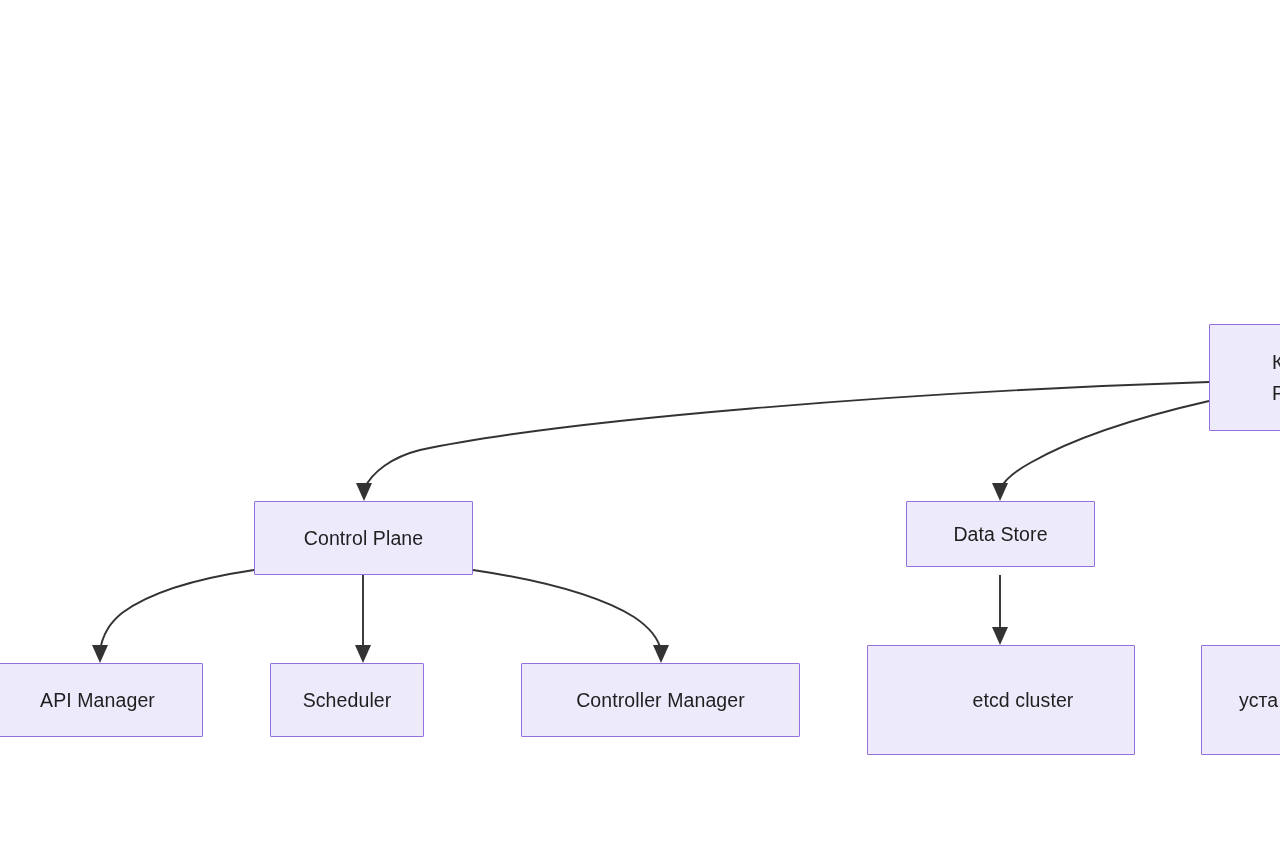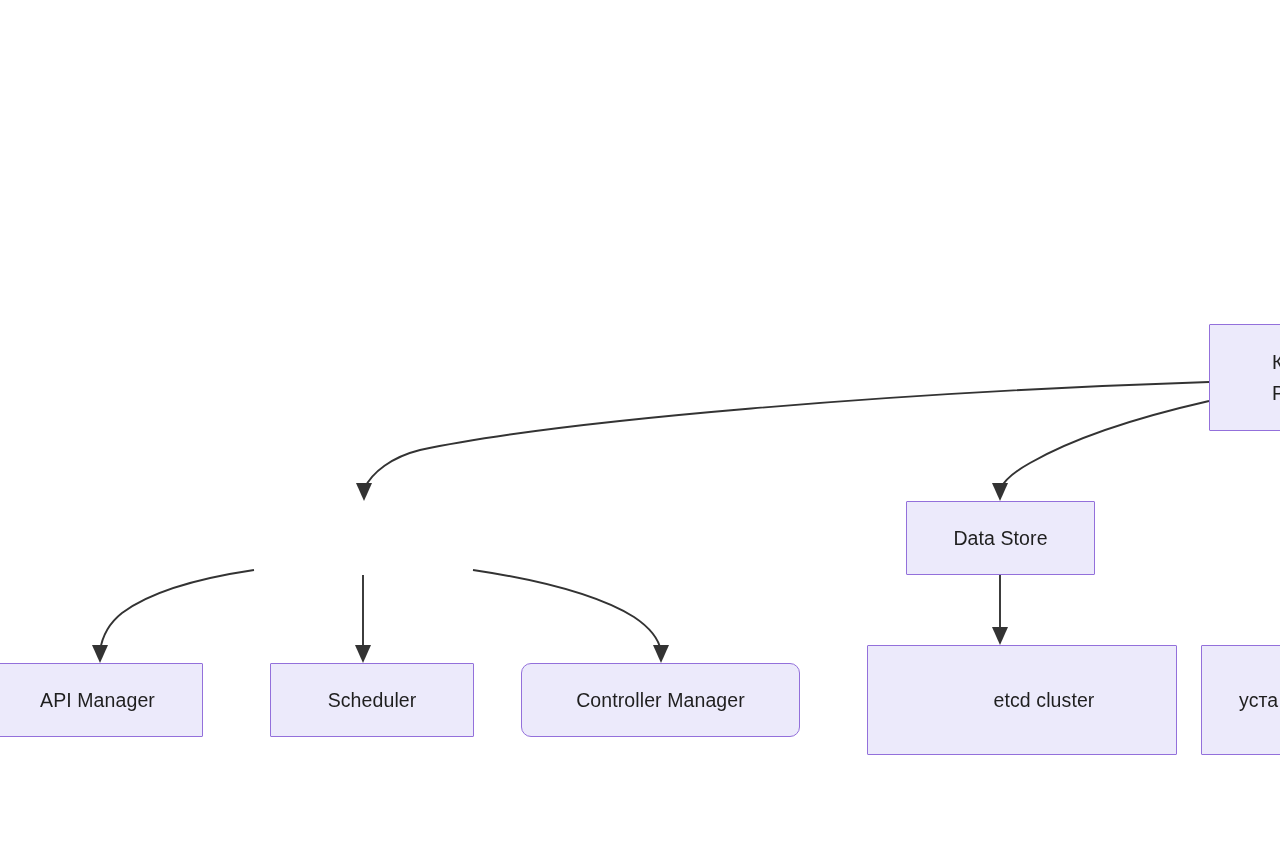--- a/index.html
+++ b/index.html
@@ -88,38 +88,41 @@
 
     <path class="edge-path" d="M 1000 575 L 1000 633"></path>
     <polygon class="arrow-head" points="1000,645 992,627 1008,627"></polygon>
   </svg>
 
   <div class="node clipped-right" style="left:1209px; top:324px; width:140px; height:107px;">
     <span class="line">К</span>
     <span class="line">Раз</span>
   </div>
 
+  <div class="node" style="left:254px; top:501px; width:219px; height:74px;">
+    <span class="line">Control Plane</span>
+  </div>
 
-  <div class="node" style="left:906px; top:501px; width:189px; height:74px;">
+  <div class="node" style="left:906px; top:501px; width:189px; height:66px;">
     <span class="line">Data Store</span>
   </div>
 
   <div class="node clipped-left" style="left:-8px; top:663px; width:211px; height:74px;">
     <span class="line">API Manager</span>
   </div>
 
-  <div class="node" style="left:270px; top:663px; width:204px; height:74px;">
+  <div class="node" style="left:270px; top:663px; width:154px; height:74px;">
     <span class="line">Scheduler</span>
   </div>
 
-  <div class="node" style="left:521px; top:663px; width:279px; height:74px;border-radius:10px;">
+  <div class="node" style="left:521px; top:663px; width:279px; height:74px;">
     <span class="line">Controller Manager</span>
   </div>
 
-  <div class="node" style="left:867px; top:645px; width:310px; height:110px;padding-left:44px;">
+  <div class="node" style="left:867px; top:645px; width:268px; height:110px;padding-left:44px;">
     <span class="line">etcd cluster</span>
   </div>
 
   <div class="node clipped-right" style="left:1201px; top:645px; width:150px; height:110px; padding-left:37px;">
     <span class="line">уста</span>
   </div>
 
 </div>
 
 </body></html>

